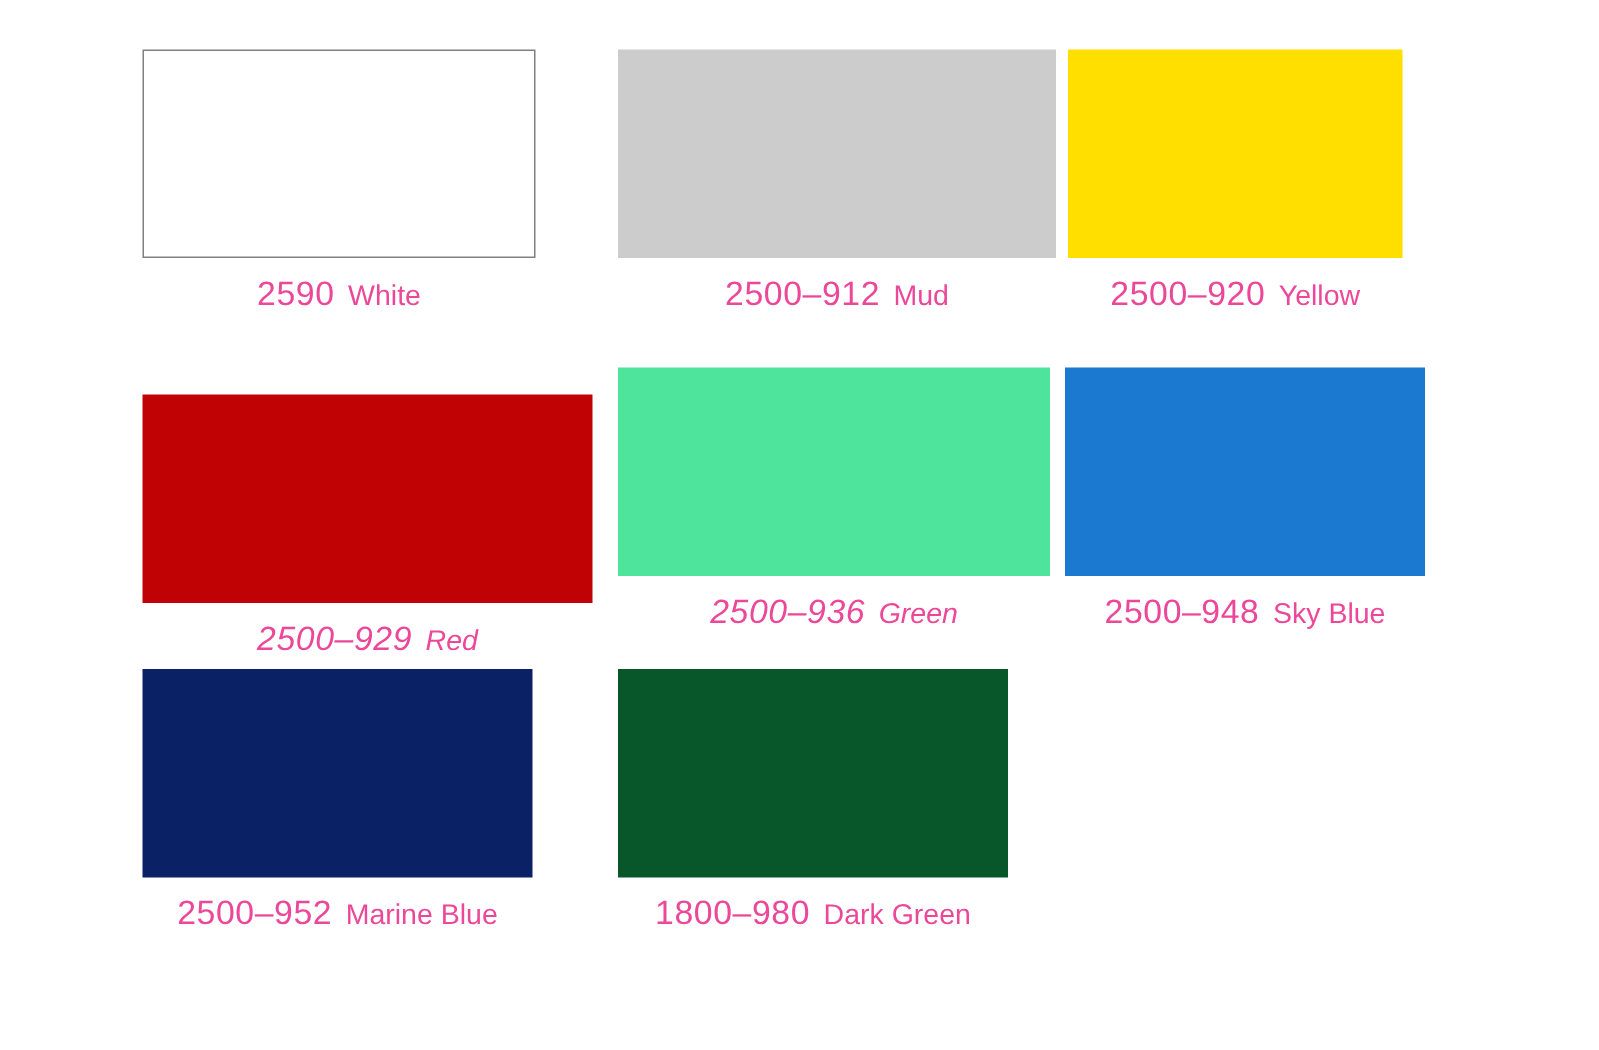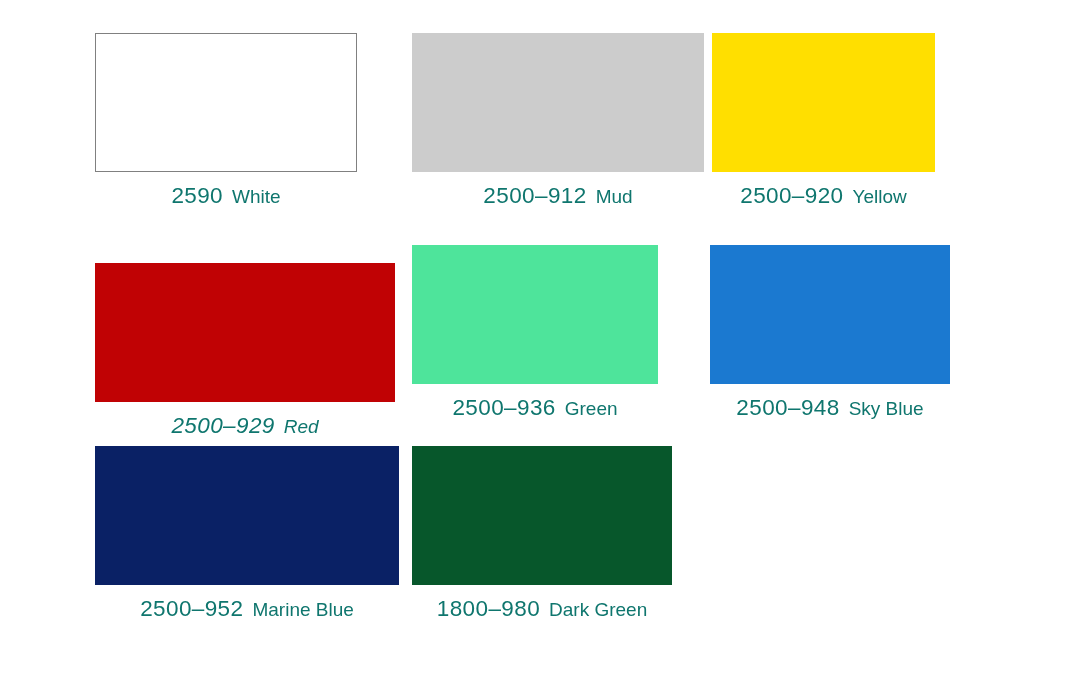--- a/index.html
+++ b/index.html
@@ -31,21 +31,21 @@
   }
 
   .swatch-block.bordered {
     border: 1px solid #808080;
   }
 
   .swatch-label {
     margin-top: 13px;
     text-align: center;
     white-space: nowrap;
-    color: #0f766e;
+    color: #ec4899;
     line-height: 1;
   }
 
   .swatch-code {
     font-size: 22.5px;
     letter-spacing: 0.4px;
   }
 
   .swatch-name {
     font-size: 19px;
@@ -65,29 +65,29 @@
       <div class="swatch-label"><span class="swatch-code">2500–912</span><span class="swatch-name">Mud</span></div>
     </div>
     <div class="swatch-cell" style="left: 712px; top: 33px; width: 223px;">
       <div class="swatch-block" style="background-color: rgb(255, 223, 0);"></div>
       <div class="swatch-label"><span class="swatch-code">2500–920</span><span class="swatch-name">Yellow</span></div>
     </div>
     <div class="swatch-cell" style="left: 95px; top: 263px; width: 300px; font-style: italic;">
       <div class="swatch-block" style="background-color: rgb(192, 2, 4);"></div>
       <div class="swatch-label"><span class="swatch-code">2500–929</span><span class="swatch-name">Red</span></div>
     </div>
-    <div class="swatch-cell" style="left: 412px; top: 245px; width: 246px;">
+    <div class="swatch-cell" style="left: 412px; top: 245px; width: 288px; font-style: italic;">
       <div class="swatch-block" style="background-color: rgb(78, 228, 155);"></div>
       <div class="swatch-label"><span class="swatch-code">2500–936</span><span class="swatch-name">Green</span></div>
     </div>
     <div class="swatch-cell" style="left: 710px; top: 245px; width: 240px;">
       <div class="swatch-block" style="background-color: rgb(27, 121, 208);"></div>
       <div class="swatch-label"><span class="swatch-code">2500–948</span><span class="swatch-name">Sky Blue</span></div>
     </div>
-    <div class="swatch-cell" style="left: 95px; top: 446px; width: 304px;">
+    <div class="swatch-cell" style="left: 95px; top: 446px; width: 260px;">
       <div class="swatch-block" style="background-color: rgb(10, 33, 101);"></div>
       <div class="swatch-label"><span class="swatch-code">2500–952</span><span class="swatch-name">Marine Blue</span></div>
     </div>
     <div class="swatch-cell" style="left: 412px; top: 446px; width: 260px;">
       <div class="swatch-block" style="background-color: rgb(7, 87, 43);"></div>
       <div class="swatch-label"><span class="swatch-code">1800–980</span><span class="swatch-name">Dark Green</span></div>
     </div>
   </div>
 
 </body></html>

